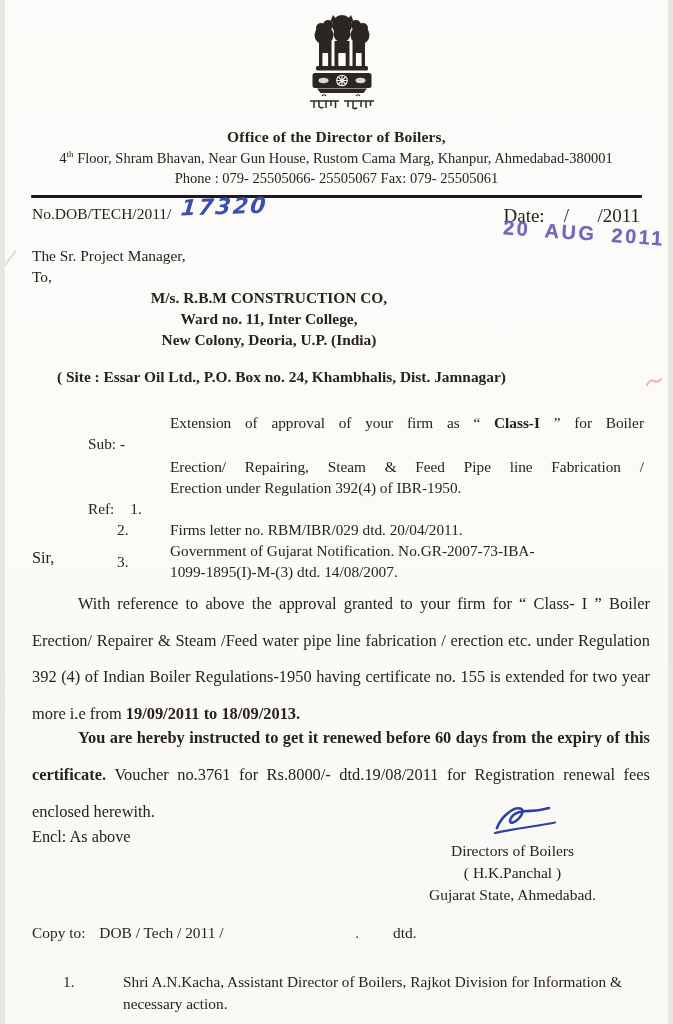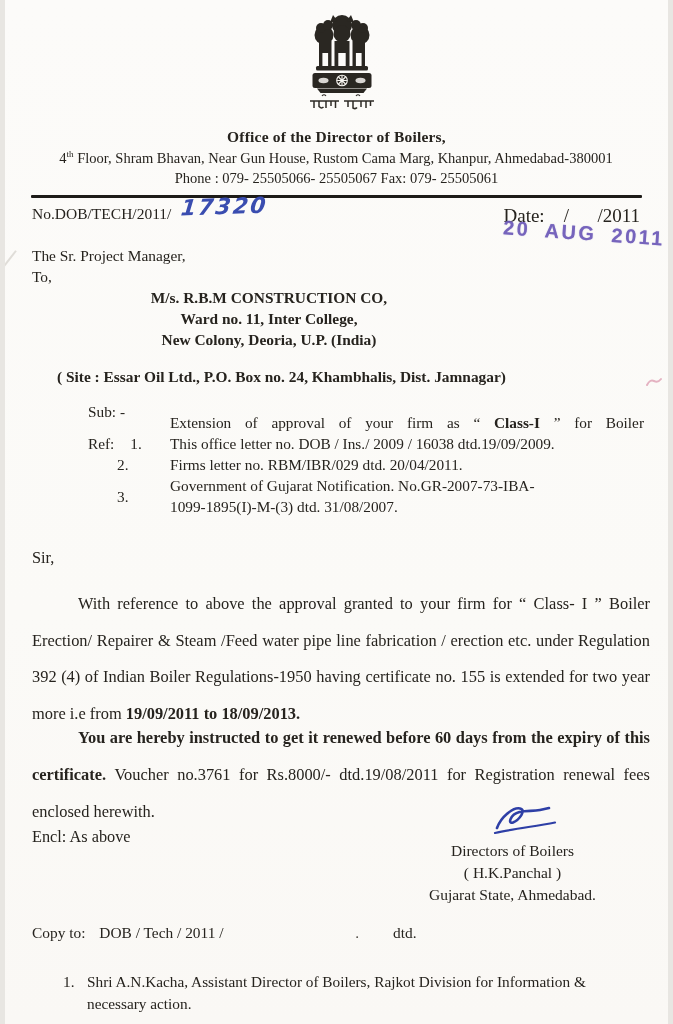--- a/index.html
+++ b/index.html
@@ -62,21 +62,21 @@
   .sig-block { left:405px; top:802px; width:205px; text-align:center; font-size:15.5px; line-height:22px; }
   .sig-scribble { display:block; margin:0 auto 2px 82px; }
 
   
   .copy-row { left:27px; top:924px; font-size:15.4px; }
   .copy-row .gap1 { margin-left:10px; }
   .copy-row .gap2 { margin-left:128px; color:#4a463f; }
   .copy-row .gap3 { margin-left:30px; }
   .cc-item { left:58px; top:971px; width:586px; font-size:15.3px; line-height:22px; display:flex; }
   .cc-num { flex:0 0 24px; }
-  .cc-text { flex:1; max-width:552px; }
+  .cc-text { flex:1; max-width:552px;margin-left:36px; }
 
   
   .artifact-pink { left:640px; top:376px; opacity:.75; }
   .artifact-line { left:2px; top:248px; width:2px; height:26px; background:#c9c4bd; opacity:.55; transform:rotate(38deg); }
 </style>
 </head>
 <body>
 
 <div class="page">
 
@@ -140,38 +140,39 @@
     <div class="bold">Ward no. 11, Inter College,</div>
     <div class="bold">New Colony, Deoria, U.P. (India)</div>
     <div class="bold indent">( Site : Essar Oil Ltd., P.O. Box no. 24, Khambhalis, Dist. Jamnagar)</div>
   </div>
 
   <div class="abs subref">
     <div class="sr-row">
       <div class="sr-label">Sub: -</div>
       <div class="sr-text">
         <div class="just"><span>Extension of approval of your firm as “ </span><span class="bold">Class-I</span><span> ” for Boiler</span></div>
+        <div class="just">Erection/ Repairing, Steam &amp; Feed Pipe line Fabrication /</div>
+        <div>Erection under Regulation 392(4) of IBR-1950.</div>
       </div>
     </div>
     <div class="sr-row">
       <div class="sr-label with-num">
         <span>Ref:</span>
         <span class="refnum">1.</span>
       </div>
-      <div class="sr-text">This office letter no. DOB / Ins./ 2009 / 16038 dtd.19/09/2009.</div>
     </div>
     <div class="sr-row">
       <div class="sr-label num-only">2.</div>
       <div class="sr-text">Firms letter no. RBM/IBR/029 dtd. 20/04/2011.</div>
     </div>
     <div class="sr-row">
       <div class="sr-label num-only">3.</div>
       <div class="sr-text">
         <div>Government of Gujarat Notification. No.GR-2007-73-IBA-</div>
-        <div>1099-1895(I)-M-(3)  dtd. 31/08/2007.</div>
+        <div>1099-1895(I)-M-(3)  dtd. 14/08/2007.</div>
       </div>
     </div>
   </div>
 
   <div class="abs salutation">Sir,</div>
 
   <div class="abs para para1"><span>With reference to above the approval granted to your firm for “ Class- I ” Boiler Erection/ Repairer &amp; Steam /Feed water pipe line fabrication / erection etc. under Regulation 392 (4) of Indian Boiler Regulations-1950 having certificate no. 155 is extended for two year more i.e from </span><span class="bold">19/09/2011 to 18/09/2013.</span></div>
 
   <div class="abs para para2"><span class="bold">You are hereby instructed to get it renewed before 60 days from the expiry of this certificate.</span><span> Voucher no.3761 for Rs.8000/- dtd.19/08/2011 for Registration renewal fees enclosed herewith.</span></div>
 

